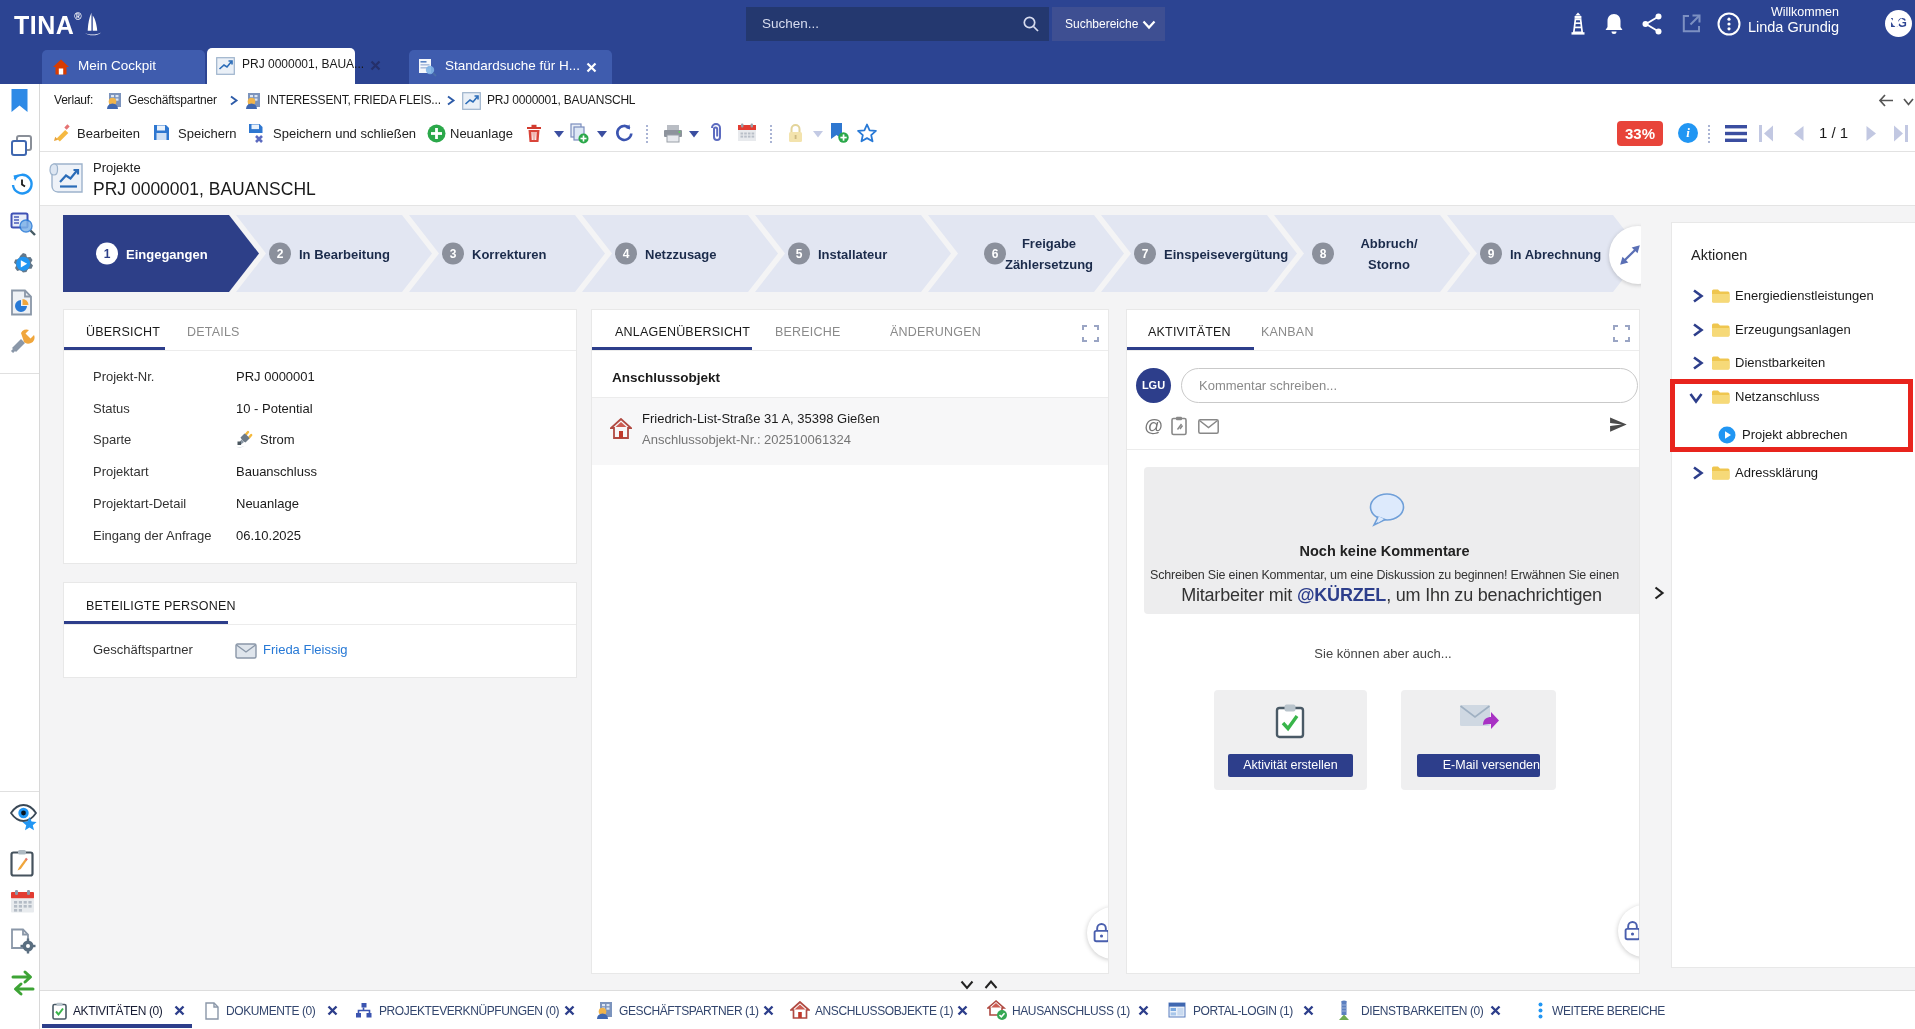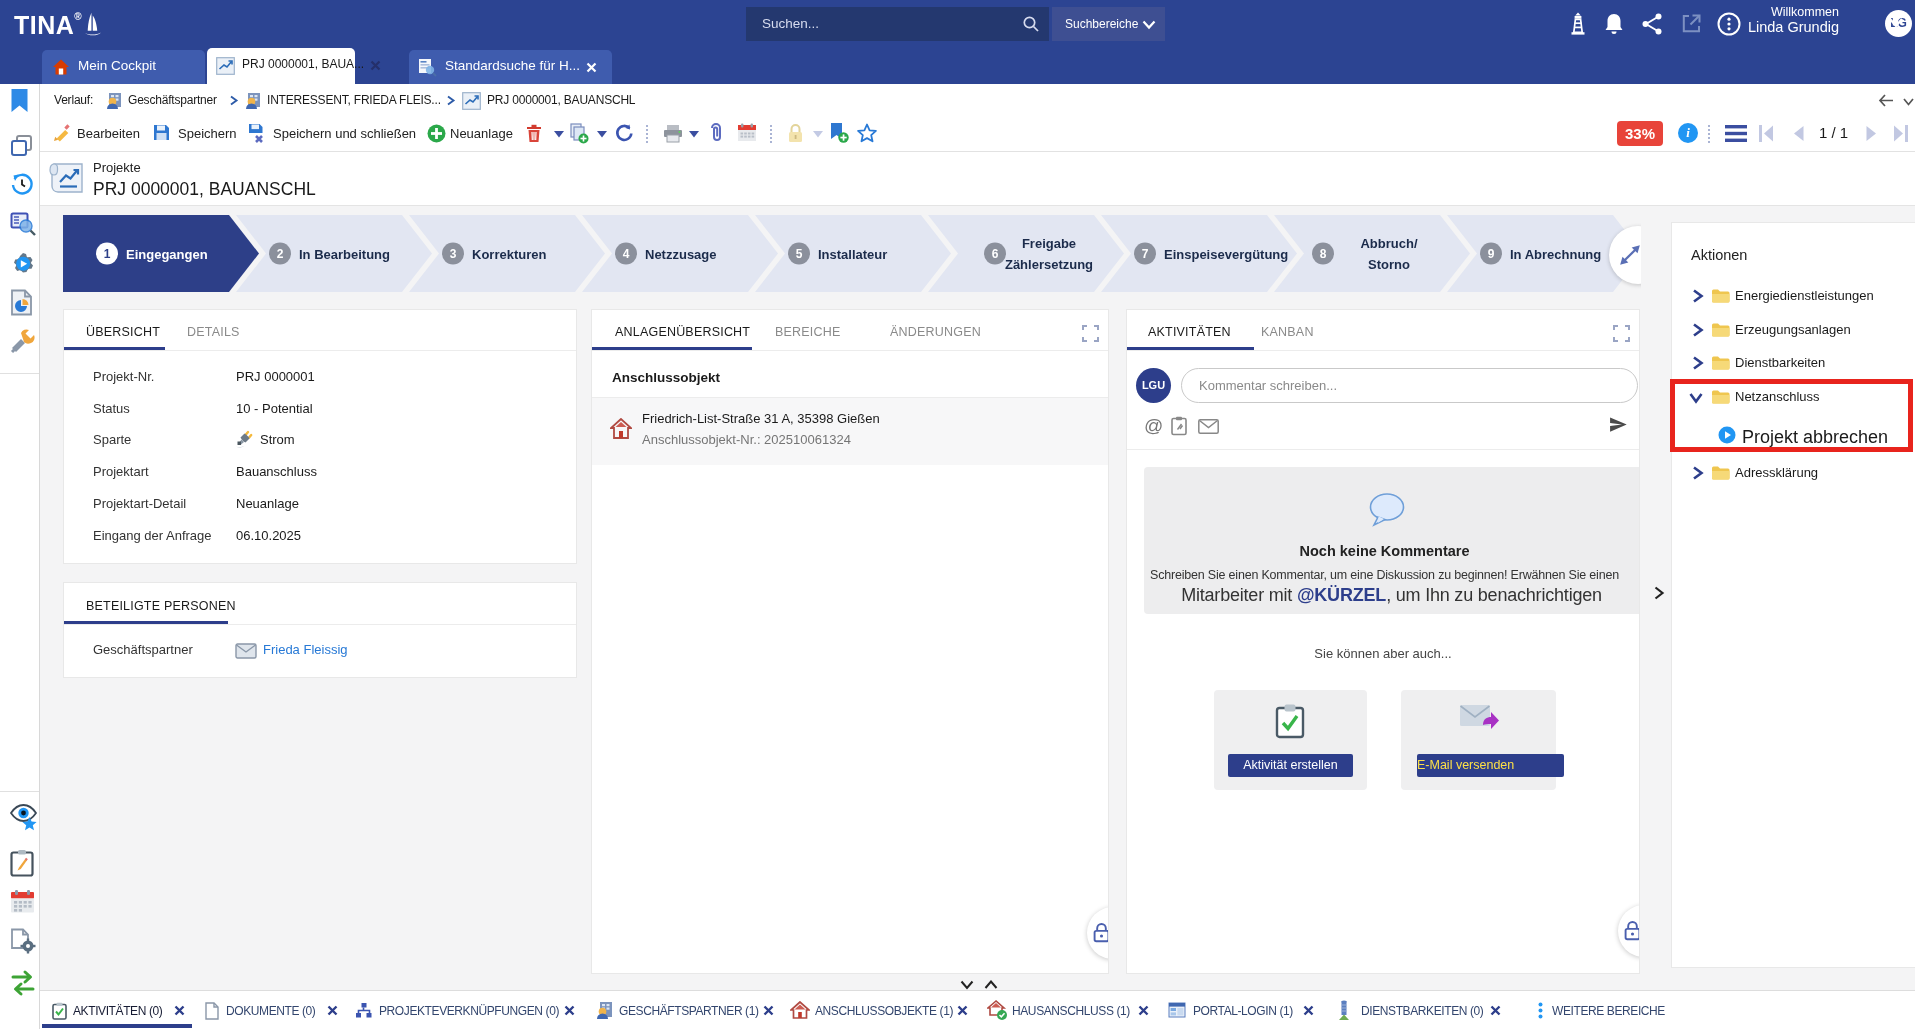--- a/index.html
+++ b/index.html
@@ -583,21 +583,21 @@
         <path d="M8 20 L13 25.5 L22 13" fill="none" stroke="#39b54a" stroke-width="3.4"></path>
       </svg>
     <div class="abs" style="left:14px;top:64px;width:125px;height:23px;background:#2d3e8b;border-radius:2px;color:#fff;font-size:12.5px;text-align:center;line-height:23px;">Aktivität erstellen</div>
   </div>
   <div class="abs" style="left:274px;top:380px;width:155px;height:100px;background:#efeff0;border-radius:4px;">
     <svg class="abs" style="left:58px;top:14px;" width="40" height="32" viewBox="0 0 40 32">
         <rect x="1" y="1" width="30" height="21" rx="1.5" fill="#cfd8e2"></rect>
         <path d="M1.5 2 L16 13 L30.5 2" fill="none" stroke="#9fb0c2" stroke-width="1.6"></path>
         <path d="M24 21 C24 15 28 13 32 13 V8 L40 16.5 L32 25 V20 C29 20 26 20 24 21 Z" fill="#a832c4"></path>
       </svg>
-    <div class="abs" style="left:16px;top:64px;width:147px;height:23px;background:#2d3e8b;border-radius:2px;color:#fde047;font-size:12.5px;text-align:left;line-height:23px;">E-Mail versenden</div>
+    <div class="abs" style="left:16px;top:64px;width:123px;height:23px;background:#2d3e8b;border-radius:2px;color:#ffffff;font-size:12.5px;text-align:right;line-height:23px;">E-Mail versenden</div>
   </div>
   <div class="abs" style="left:491px;top:595px;width:52px;height:52px;border-radius:50%;background:#fff;box-shadow:0 1px 5px rgba(0,0,0,0.22);">
     <svg class="abs" style="left:5px;top:15px;" width="19" height="22" viewBox="0 0 22 25">
         <path d="M6 10 V7 a5 5 0 0 1 10 0 v3" fill="none" stroke="#4a5fae" stroke-width="2.2"></path>
         <rect x="3" y="10" width="16" height="12" rx="2" fill="none" stroke="#4a5fae" stroke-width="2.2"></rect>
         <circle cx="11" cy="16" r="1.8" fill="#4a5fae"></circle>
       </svg>
   </div>
 </div>
 
@@ -645,21 +645,21 @@
         <path d="M1 3 a1.5 1.5 0 0 1 1.5-1.5 H7 L9 3.5 H17 a1.5 1.5 0 0 1 1.5 1.5 V13 a1.5 1.5 0 0 1 -1.5 1.5 H2.5 A1.5 1.5 0 0 1 1 13 Z" fill="#efc64f"></path>
         <path d="M1 6 H18.5 V13 a1.5 1.5 0 0 1 -1.5 1.5 H2.5 A1.5 1.5 0 0 1 1 13 Z" fill="#f6d978"></path>
       </svg>
       <span class="abs" style="left:63px;top:1px;font-size:13px;color:#1a1a1a;">Netzanschluss</span>
     </div>
   <div class="treerow" style="top:203px;">
       <svg class="abs" style="left:46px;top:0px;" width="18" height="18" viewBox="0 0 18 18">
         <circle cx="9" cy="9" r="8.5" fill="#2196f3"></circle>
         <path d="M7 5.2 L13 9 L7 12.8 Z" fill="#fff"></path>
       </svg>
-      <span class="abs" style="left:70px;top:1px;font-size:18px;color:#1a1a1a;">Projekt abbrechen</span>
+      <span class="abs" style="left:70px;top:1px;font-size:13px;color:#1a1a1a;">Projekt abbrechen</span>
     </div>
   <div class="treerow" style="top:241px;">
       <svg class="abs" style="left:19px;top:2px;" width="13" height="14" viewBox="0 0 13 14">
         <path d="M3 1.5 L10.5 7 L3 12.5" fill="none" stroke="#2d3e8b" stroke-width="2.6"></path>
       </svg>
       <svg class="abs" style="left:39px;top:1px;" width="19" height="16" viewBox="0 0 19 16">
         <path d="M1 3 a1.5 1.5 0 0 1 1.5-1.5 H7 L9 3.5 H17 a1.5 1.5 0 0 1 1.5 1.5 V13 a1.5 1.5 0 0 1 -1.5 1.5 H2.5 A1.5 1.5 0 0 1 1 13 Z" fill="#efc64f"></path>
         <path d="M1 6 H18.5 V13 a1.5 1.5 0 0 1 -1.5 1.5 H2.5 A1.5 1.5 0 0 1 1 13 Z" fill="#f6d978"></path>
       </svg>
       <span class="abs" style="left:63px;top:1px;font-size:13px;color:#1a1a1a;">Adressklärung</span>

